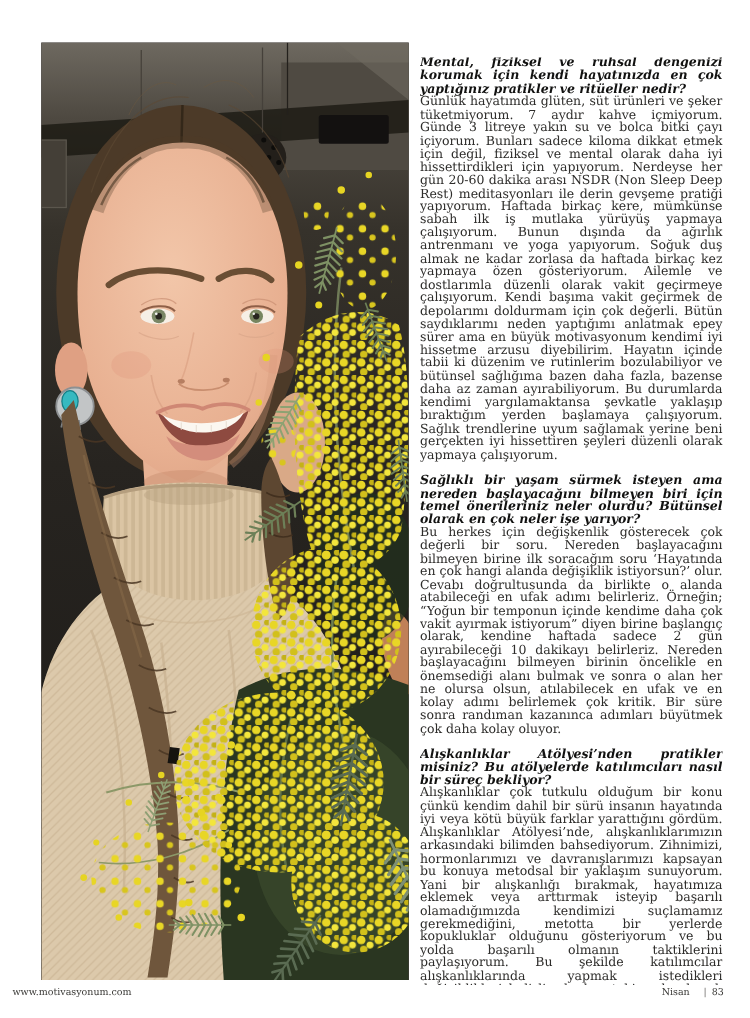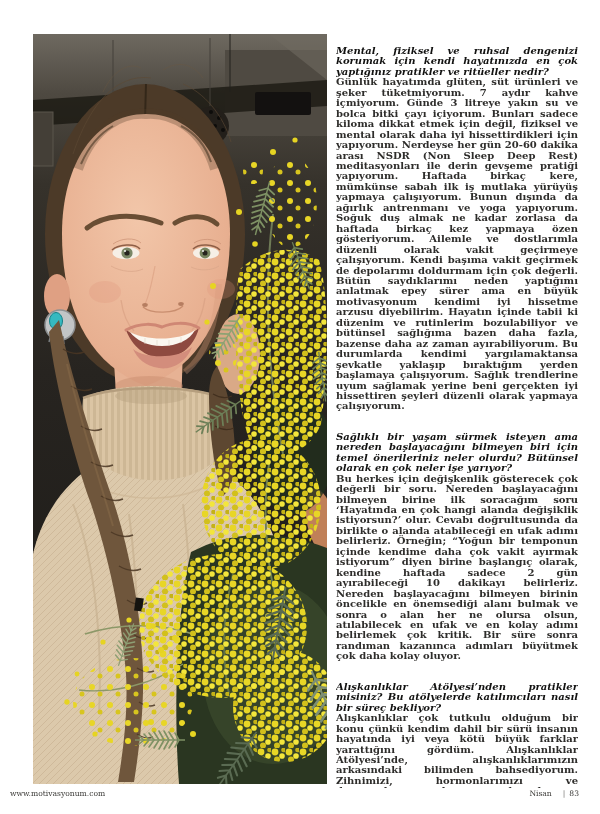--- a/index.html
+++ b/index.html
@@ -2,22 +2,22 @@
 <html lang="tr"><head>
 <meta charset="utf-8">
 <style>
   html,body{margin:0;padding:0;background:#ffffff;}
   .page{position:relative;width:600px;height:814px;background:#ffffff;overflow:hidden;
         font-family:"DejaVu Serif","Liberation Serif",serif;}
   .photo{position:absolute;left:33px;top:34px;width:294px;height:750px;overflow:hidden;background:#26221e;}
   .photo svg{display:block;width:294px;height:750px;}
   .text-col{position:absolute;left:336px;top:46px;width:242px;height:742px;overflow:hidden;
             font-size:10px;line-height:10.45px;color:#2e2d2b;text-align:justify;}
-  .text-col p{margin:0;hyphens:auto;font-weight:bold;-webkit-hyphens:auto;}
-  .text-col p.q{font-weight:bold;font-style:italic;color:#121211;margin-top:20px;}
+  .text-col p{margin:0;hyphens:auto;-webkit-hyphens:auto;}
+  .text-col p.q{font-weight:bold;font-style:italic;color:#121211;margin-top:10px;}
   .text-col p.q.first{margin-top:0;}
   .footer{position:absolute;left:10px;right:21px;top:789px;display:flex;justify-content:space-between;
           align-items:baseline;font-size:7.6px;color:#3b3a37;}
   .footer .right{display:flex;align-items:baseline;}
   .footer .month{margin-right:11px;}
   .footer .sep{color:#6e6d6a;margin-right:4px;font-weight:300;}
 </style>
 </head>
 <body>
 

